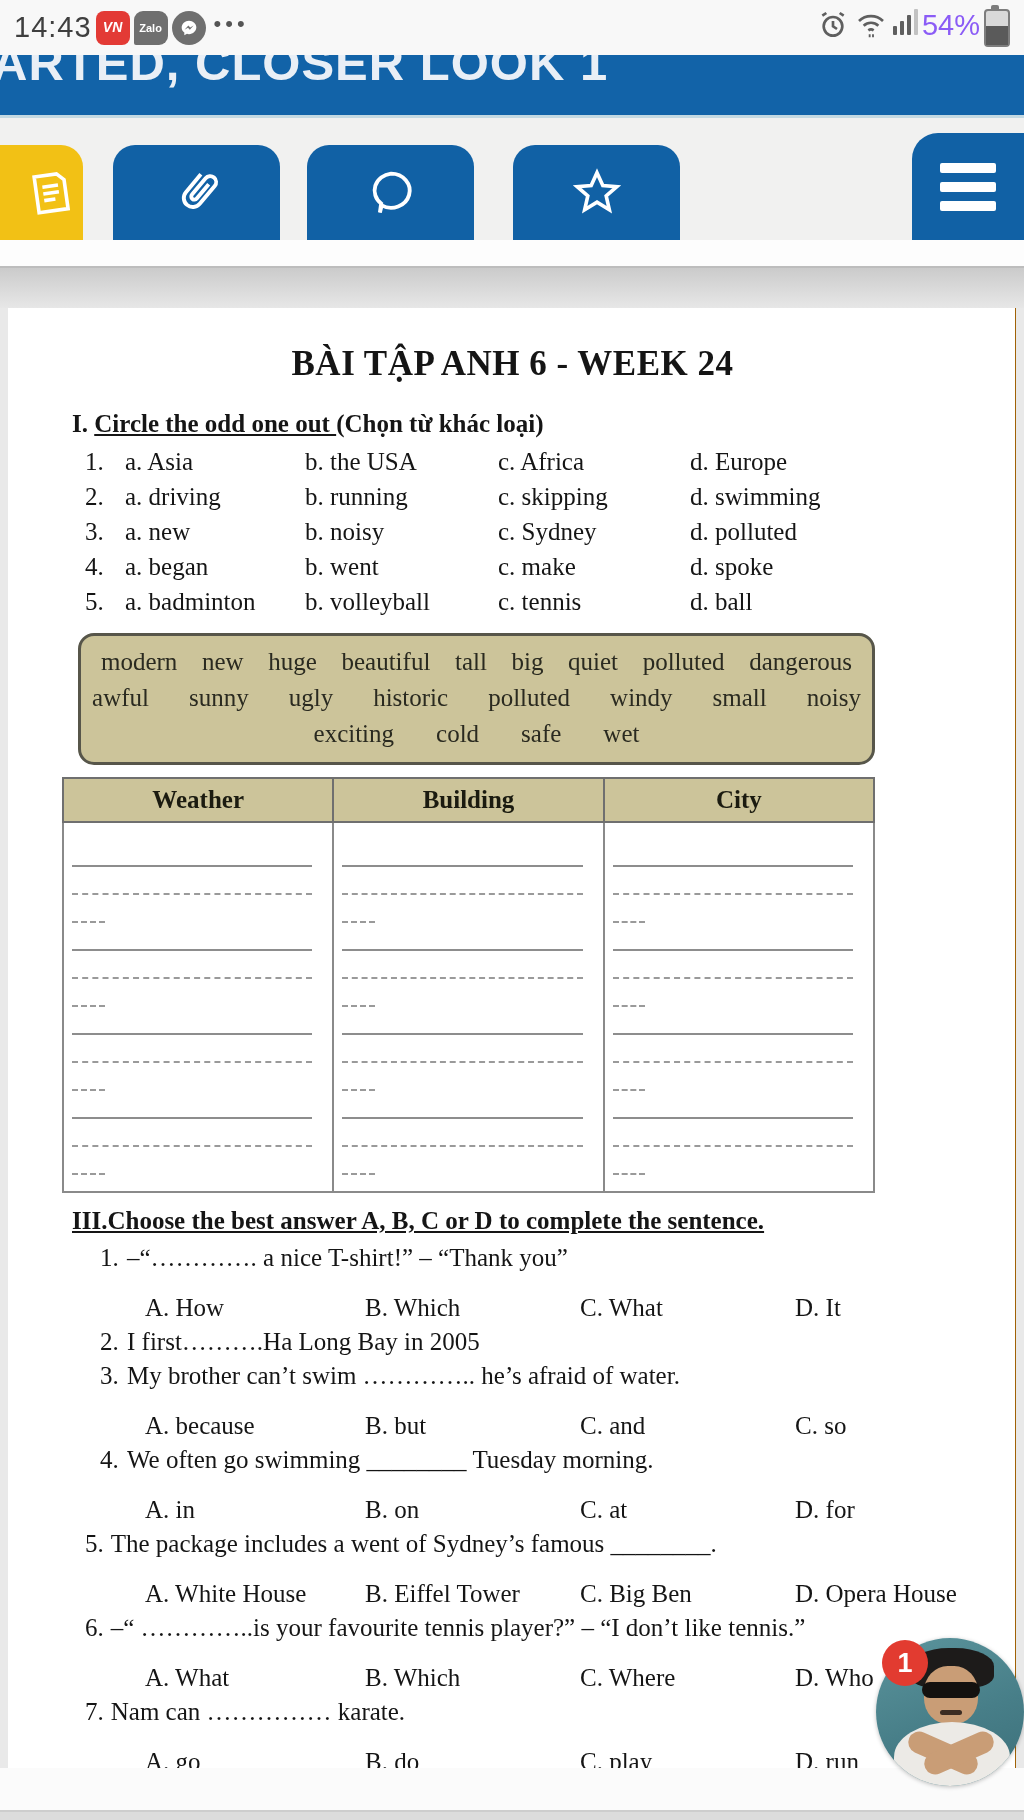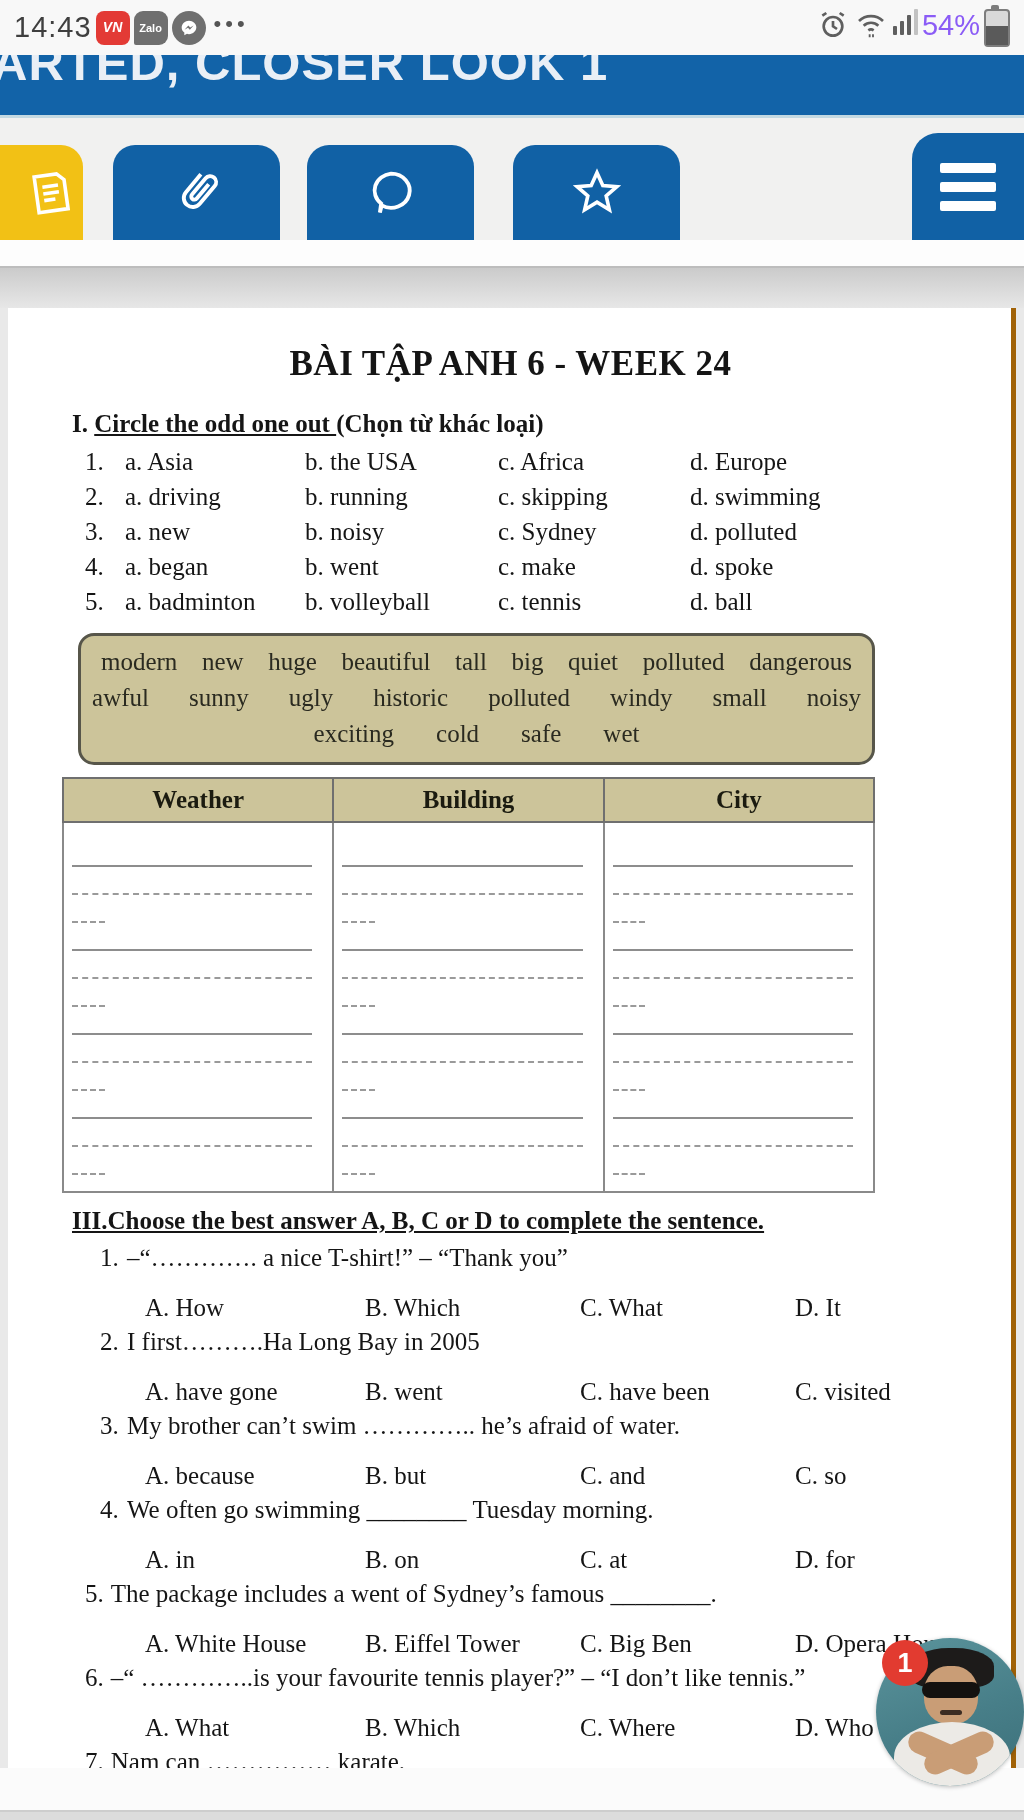--- a/index.html
+++ b/index.html
@@ -48,21 +48,21 @@
   .menu-btn{
     position:absolute;top:15px;right:0;width:112px;height:107px;background:#1161a5;
     border-radius:26px 0 0 0;display:flex;flex-direction:column;gap:9px;align-items:center;justify-content:center;
   }
   .menu-btn i{display:block;width:56px;height:10px;background:#fff;border-radius:2px;}
   .below-tabs{position:absolute;top:240px;left:0;width:1024px;height:28px;background:#fdfdfd;border-bottom:2px solid #bdbdbd;box-sizing:border-box;}
   .page-gap{position:absolute;top:268px;left:0;width:1024px;height:40px;background:linear-gradient(#cbcbcb,#e7e7e7);}
   
   .page{
     position:absolute;top:308px;left:8px;width:1008px;height:1492px;background:#ffffff;
-    border-right:5px solid #a16207;border-bottom:1px solid #c4c4c4;box-sizing:border-box;
+    border-right:1px solid #a16207;border-bottom:1px solid #c4c4c4;box-sizing:border-box;
     font-family:"Liberation Serif",serif;color:#151515;
     padding:34px 52px 6px 54px;
   }
   .doc-title{text-align:center;font-size:35px;font-weight:bold;margin:2px 0 26px 0;letter-spacing:.5px;}
   .sec-head{font-size:25px;font-weight:bold;margin:10px 0 6px 10px;}
   .sec-head .u{text-decoration:underline;}
   
   .ex1-row{display:flex;font-size:25px;line-height:35px;margin-left:23px;}
   .ex1-row .c0{width:40px;}
   .ex1-row .c1{width:180px;}
@@ -351,26 +351,20 @@
           <span class="o1">B. Which</span>
           <span class="o2">C. What</span>
           <span class="o3">D. It</span>
         </div>
       </div>
       <div class="q indent">
         <div class="qline">
           <span class="qnum">2.</span>
           <span>I first……….Ha Long Bay in 2005</span>
         </div>
-        <div class="opts">
-          <span class="o0">A.  have gone</span>
-          <span class="o1">B. went</span>
-          <span class="o2">C. have been</span>
-          <span class="o3">C. visited</span>
-        </div>
       </div>
       <div class="q indent">
         <div class="qline">
           <span class="qnum">3.</span>
           <span>My brother can’t swim ………….. he’s afraid of water.</span>
         </div>
         <div class="opts">
           <span class="o0">A.  because</span>
           <span class="o1">B. but</span>
           <span class="o2">C. and</span>

